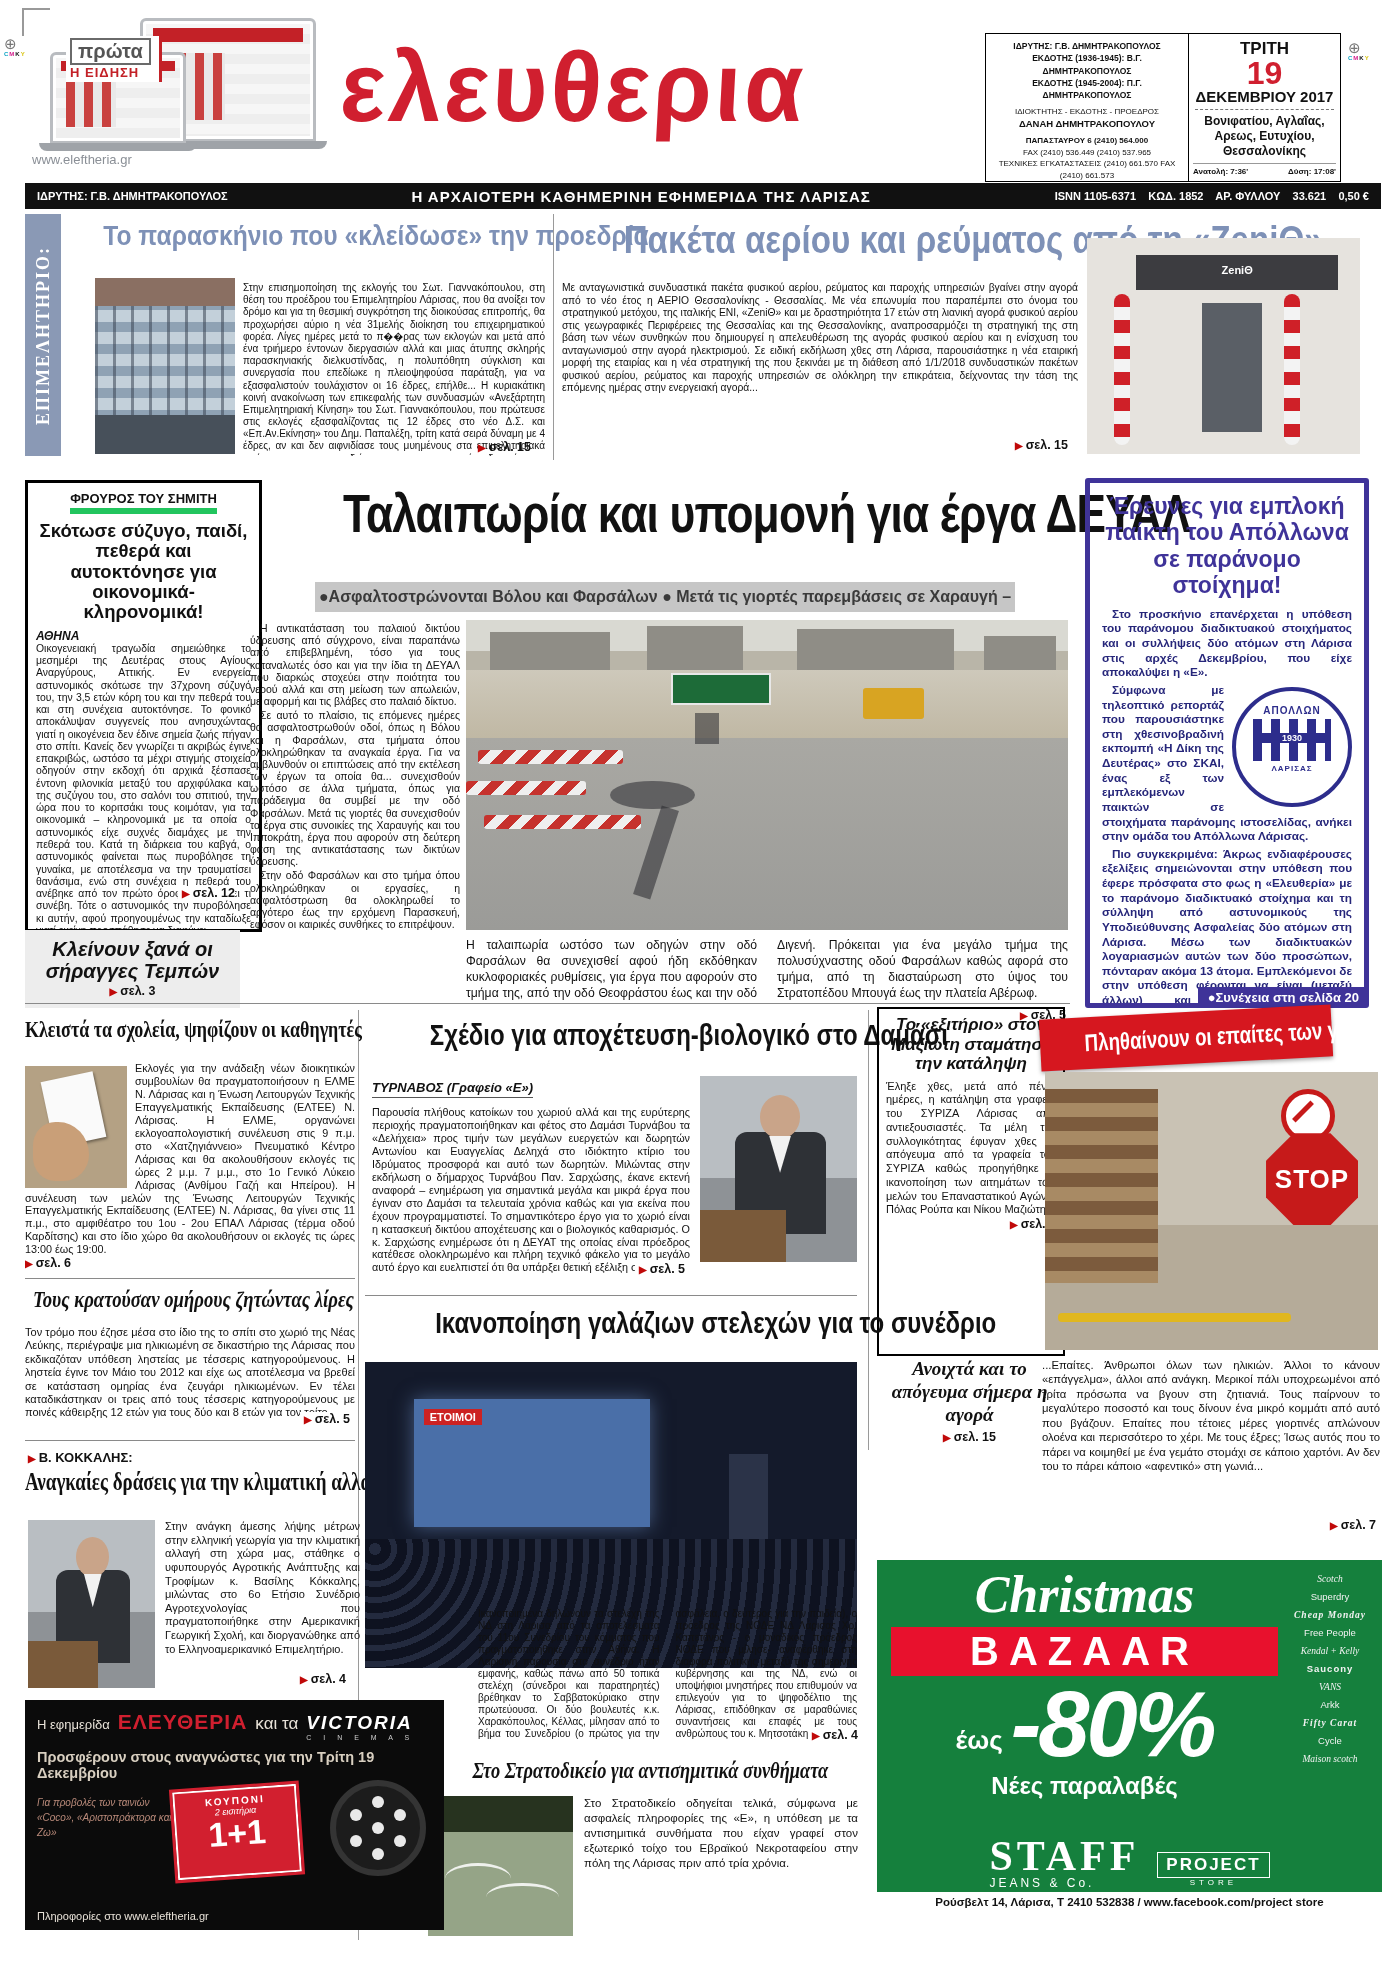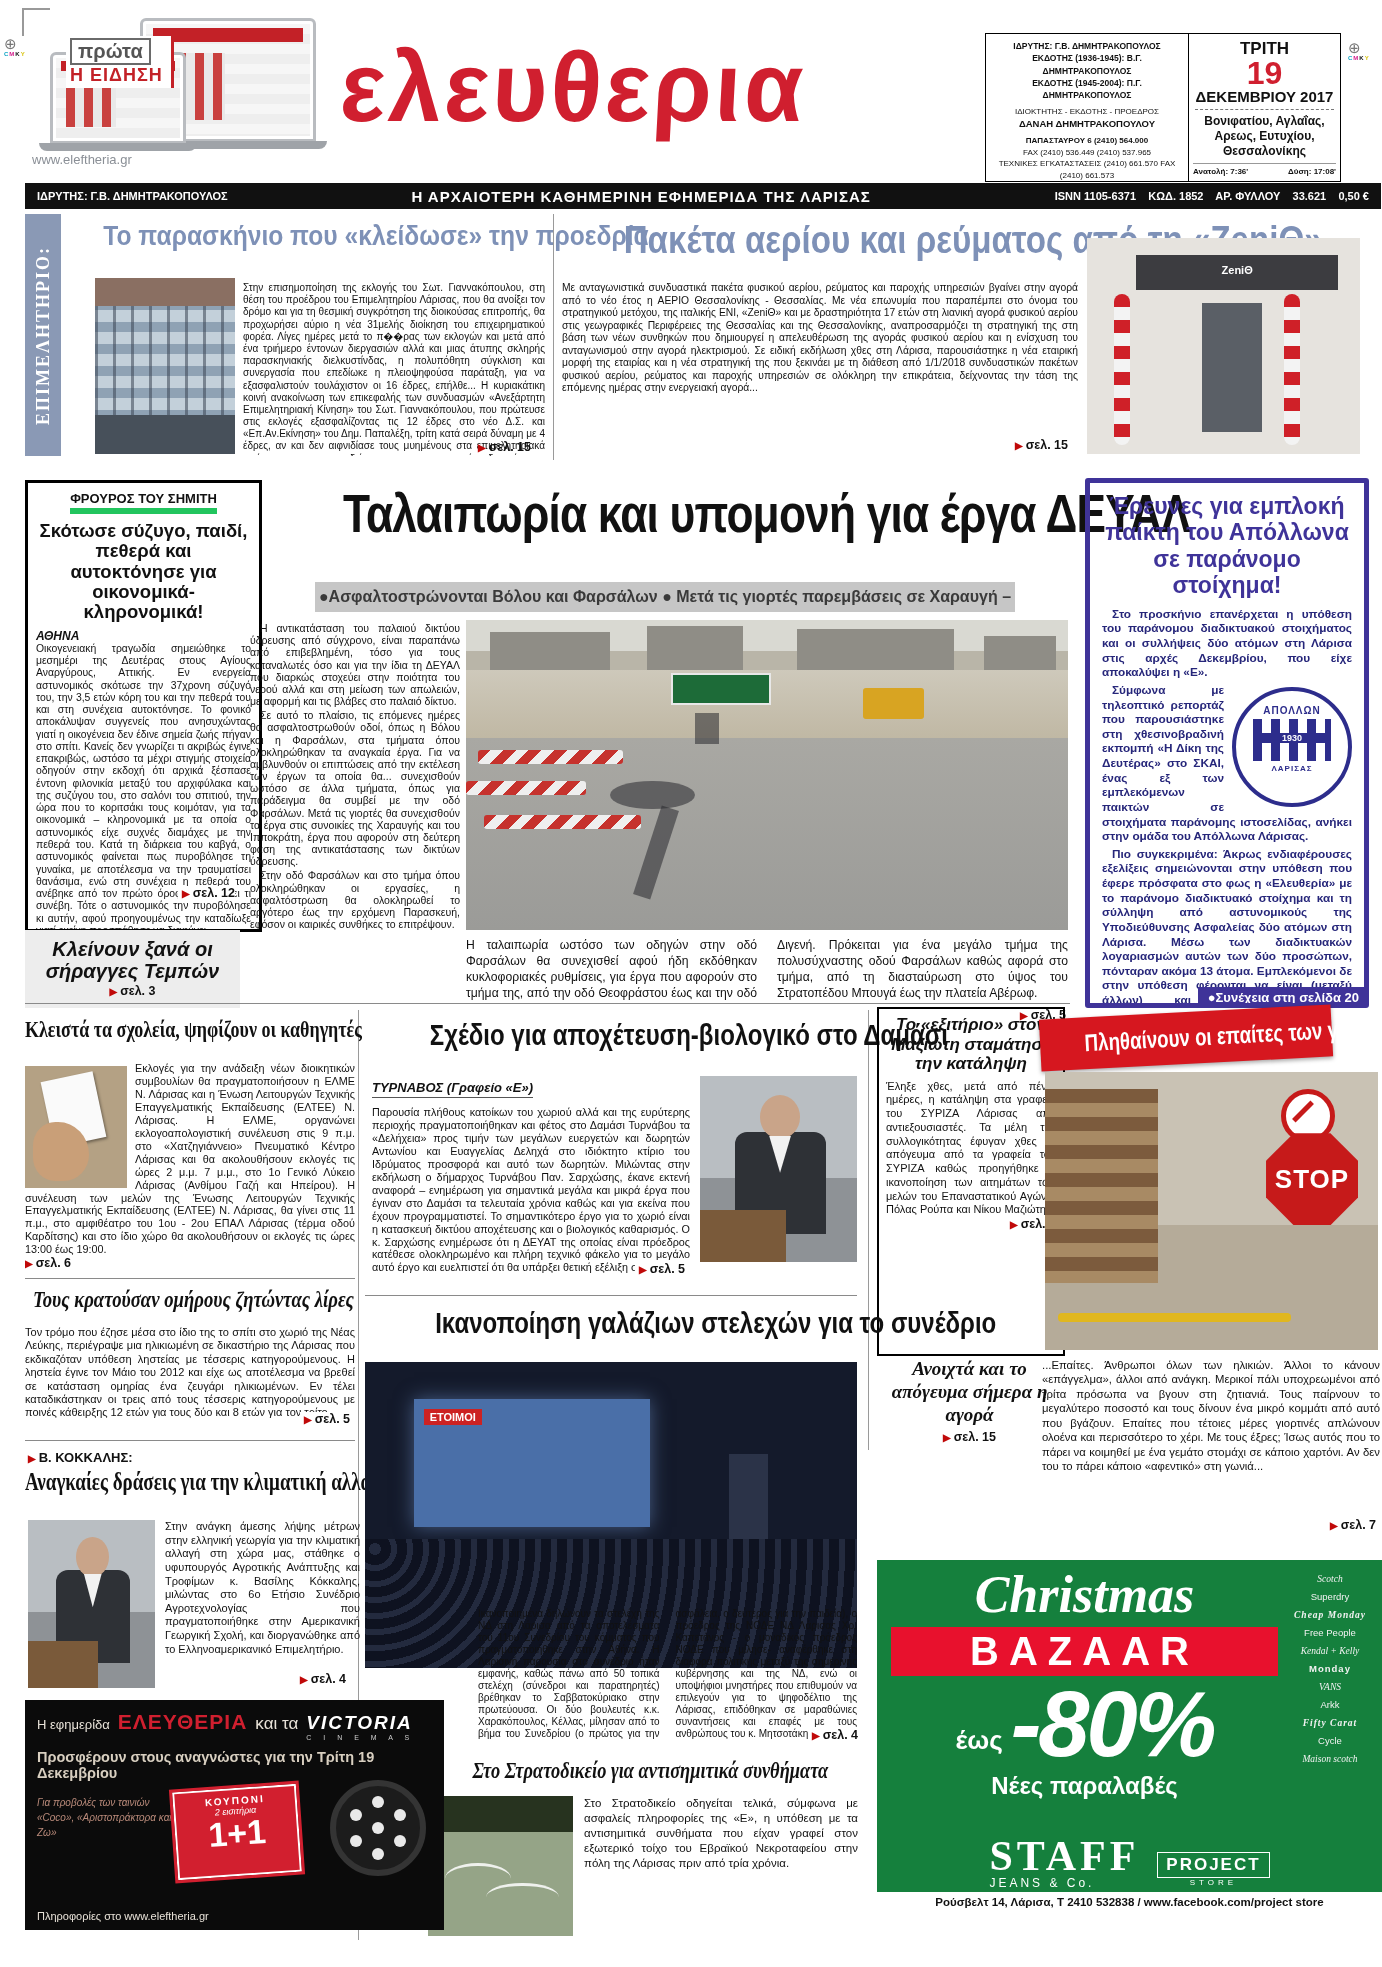--- a/index.html
+++ b/index.html
@@ -21,21 +21,21 @@
   .laptop .scr{position:absolute;inset:3px;background:
      repeating-linear-gradient(180deg,#f6f6f6 0 10px,#eee 10px 20px),#fff;}
   .laptop .scr:before{content:"";position:absolute;left:4%;top:4%;width:92%;height:12%;background:#c32127;}
   .laptop .scr:after{content:"";position:absolute;left:8%;top:26%;width:40%;height:60%;
      background:repeating-linear-gradient(90deg,#c9413f 0 9px,#e9e9e9 9px 18px),
                 repeating-linear-gradient(180deg,#7e99af 0 9px,#d9d9d9 9px 18px);}
   .laptop .base{position:absolute;left:-14px;bottom:-10px;width:calc(100% + 28px);height:8px;
      background:#9fa3a8;border-radius:0 0 8px 8px;}
   .badge{background:#fff;border-right:3px solid #c32127;padding:2px 8px 2px 4px;}
   .badge .b1{display:inline-block;border:2px solid #6a6a6a;color:#555;font-size:20px;padding:0 6px;font-weight:bold;}
-  .badge .b2{color:#c32127;font-size:18px;font-weight:bold;letter-spacing:1px;}
+  .badge .b2{color:#c32127;font-size:13px;font-weight:bold;letter-spacing:1px;}
   .logo{color:#d01f2f;font-weight:800;font-size:95px;letter-spacing:3px;
         transform:skewX(-3deg) scaleY(1.04);transform-origin:left bottom;line-height:1;}
   .website{color:#8a8f96;font-size:13px;}
   .hdrbox{border:1px solid #000;display:flex;}
   .pubcol{width:194px;border-right:1px solid #000;padding:6px 4px;text-align:center;font-size:8px;line-height:1.45;}
   .pubcol div:nth-child(1),.pubcol div:nth-child(2),.pubcol div:nth-child(3){font-weight:bold;font-size:8.5px;}
   .pubcol div:nth-child(4){margin-top:4px;}
   .pubcol div:nth-child(5){font-weight:bold;font-size:9.5px;}
   .pubcol div:nth-child(6){margin-top:4px;font-weight:bold;}
   .pubcol div:nth-child(9){font-weight:bold;}
@@ -432,21 +432,21 @@
         <span class="baz-eos">έως</span><span class="baz-disc">-80%</span>
       </div>
       <div class="baz-new">Νέες παραλαβές</div>
     </div>
     <div class="baz-brands">
       <div>Scotch</div>
       <div>Superdry</div>
       <div>Cheap Monday</div>
       <div>Free People</div>
       <div>Kendal + Kelly</div>
-      <div>Monday</div>
+      <div>Saucony</div>
       <div>VANS</div>
       <div>Arkk</div>
       <div>Fifty Carat</div>
       <div>Cycle</div>
       <div>Maison scotch</div>
     </div>
     <div class="baz-staff">
       <div>
         <div class="staff-n">STAFF</div>
         <div class="staff-s">JEANS &amp; Co.</div>

